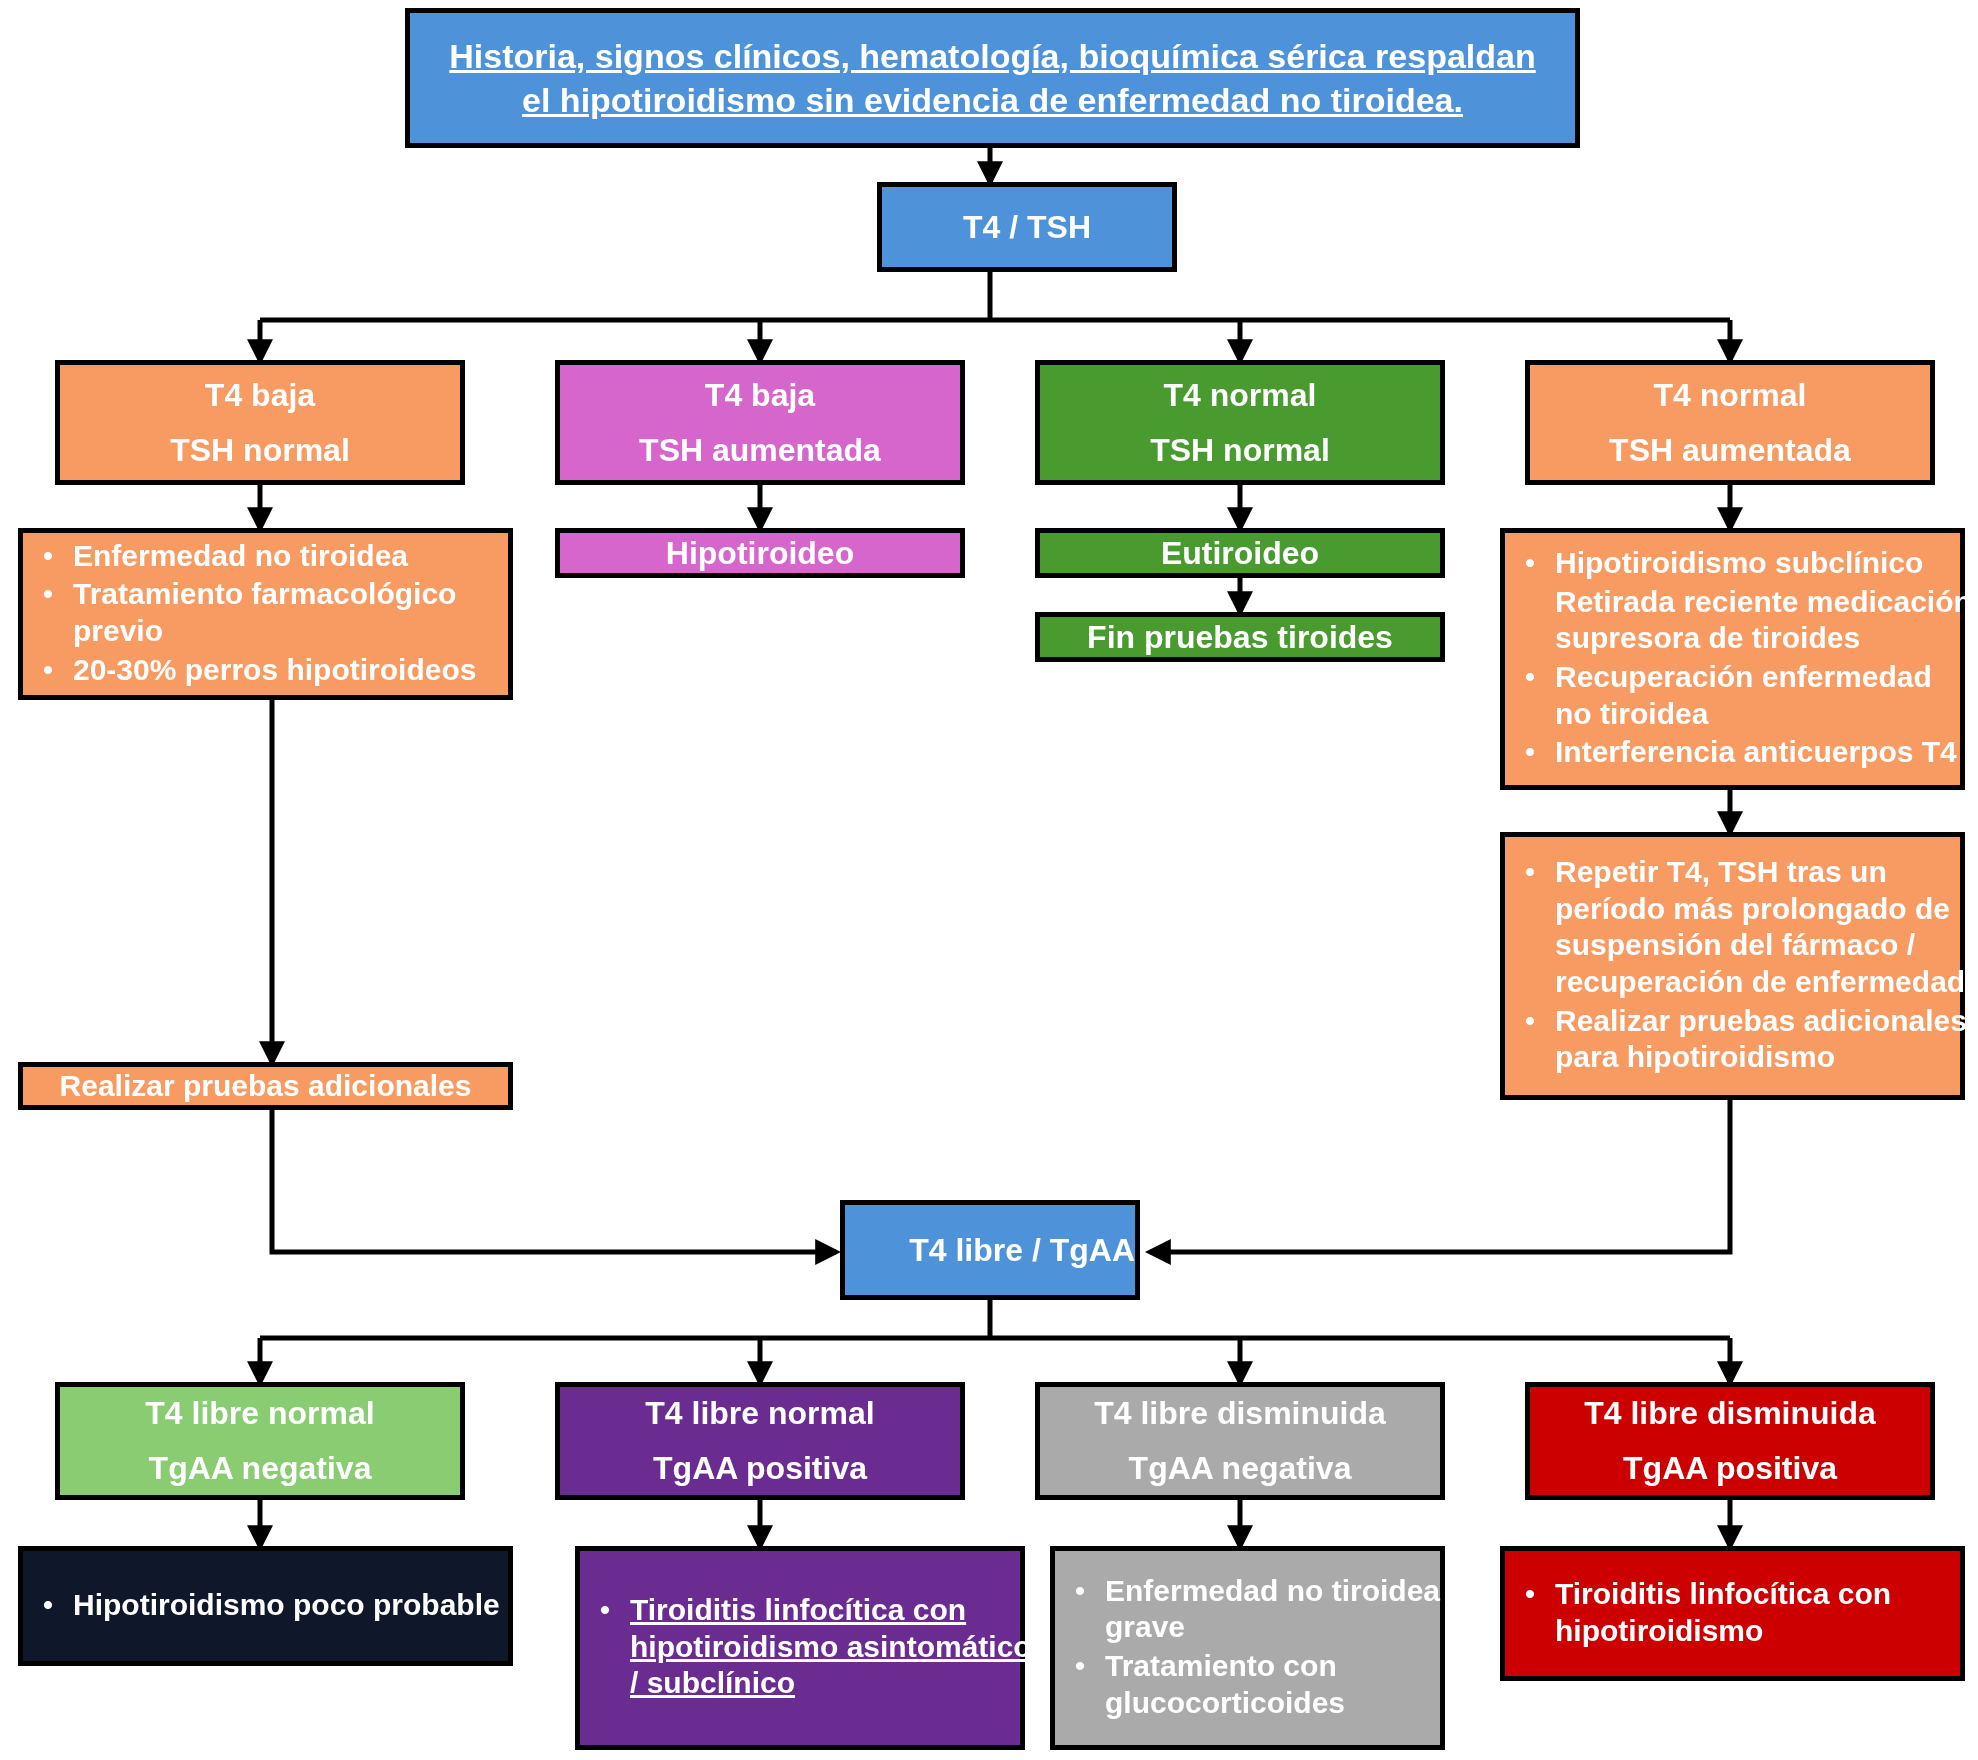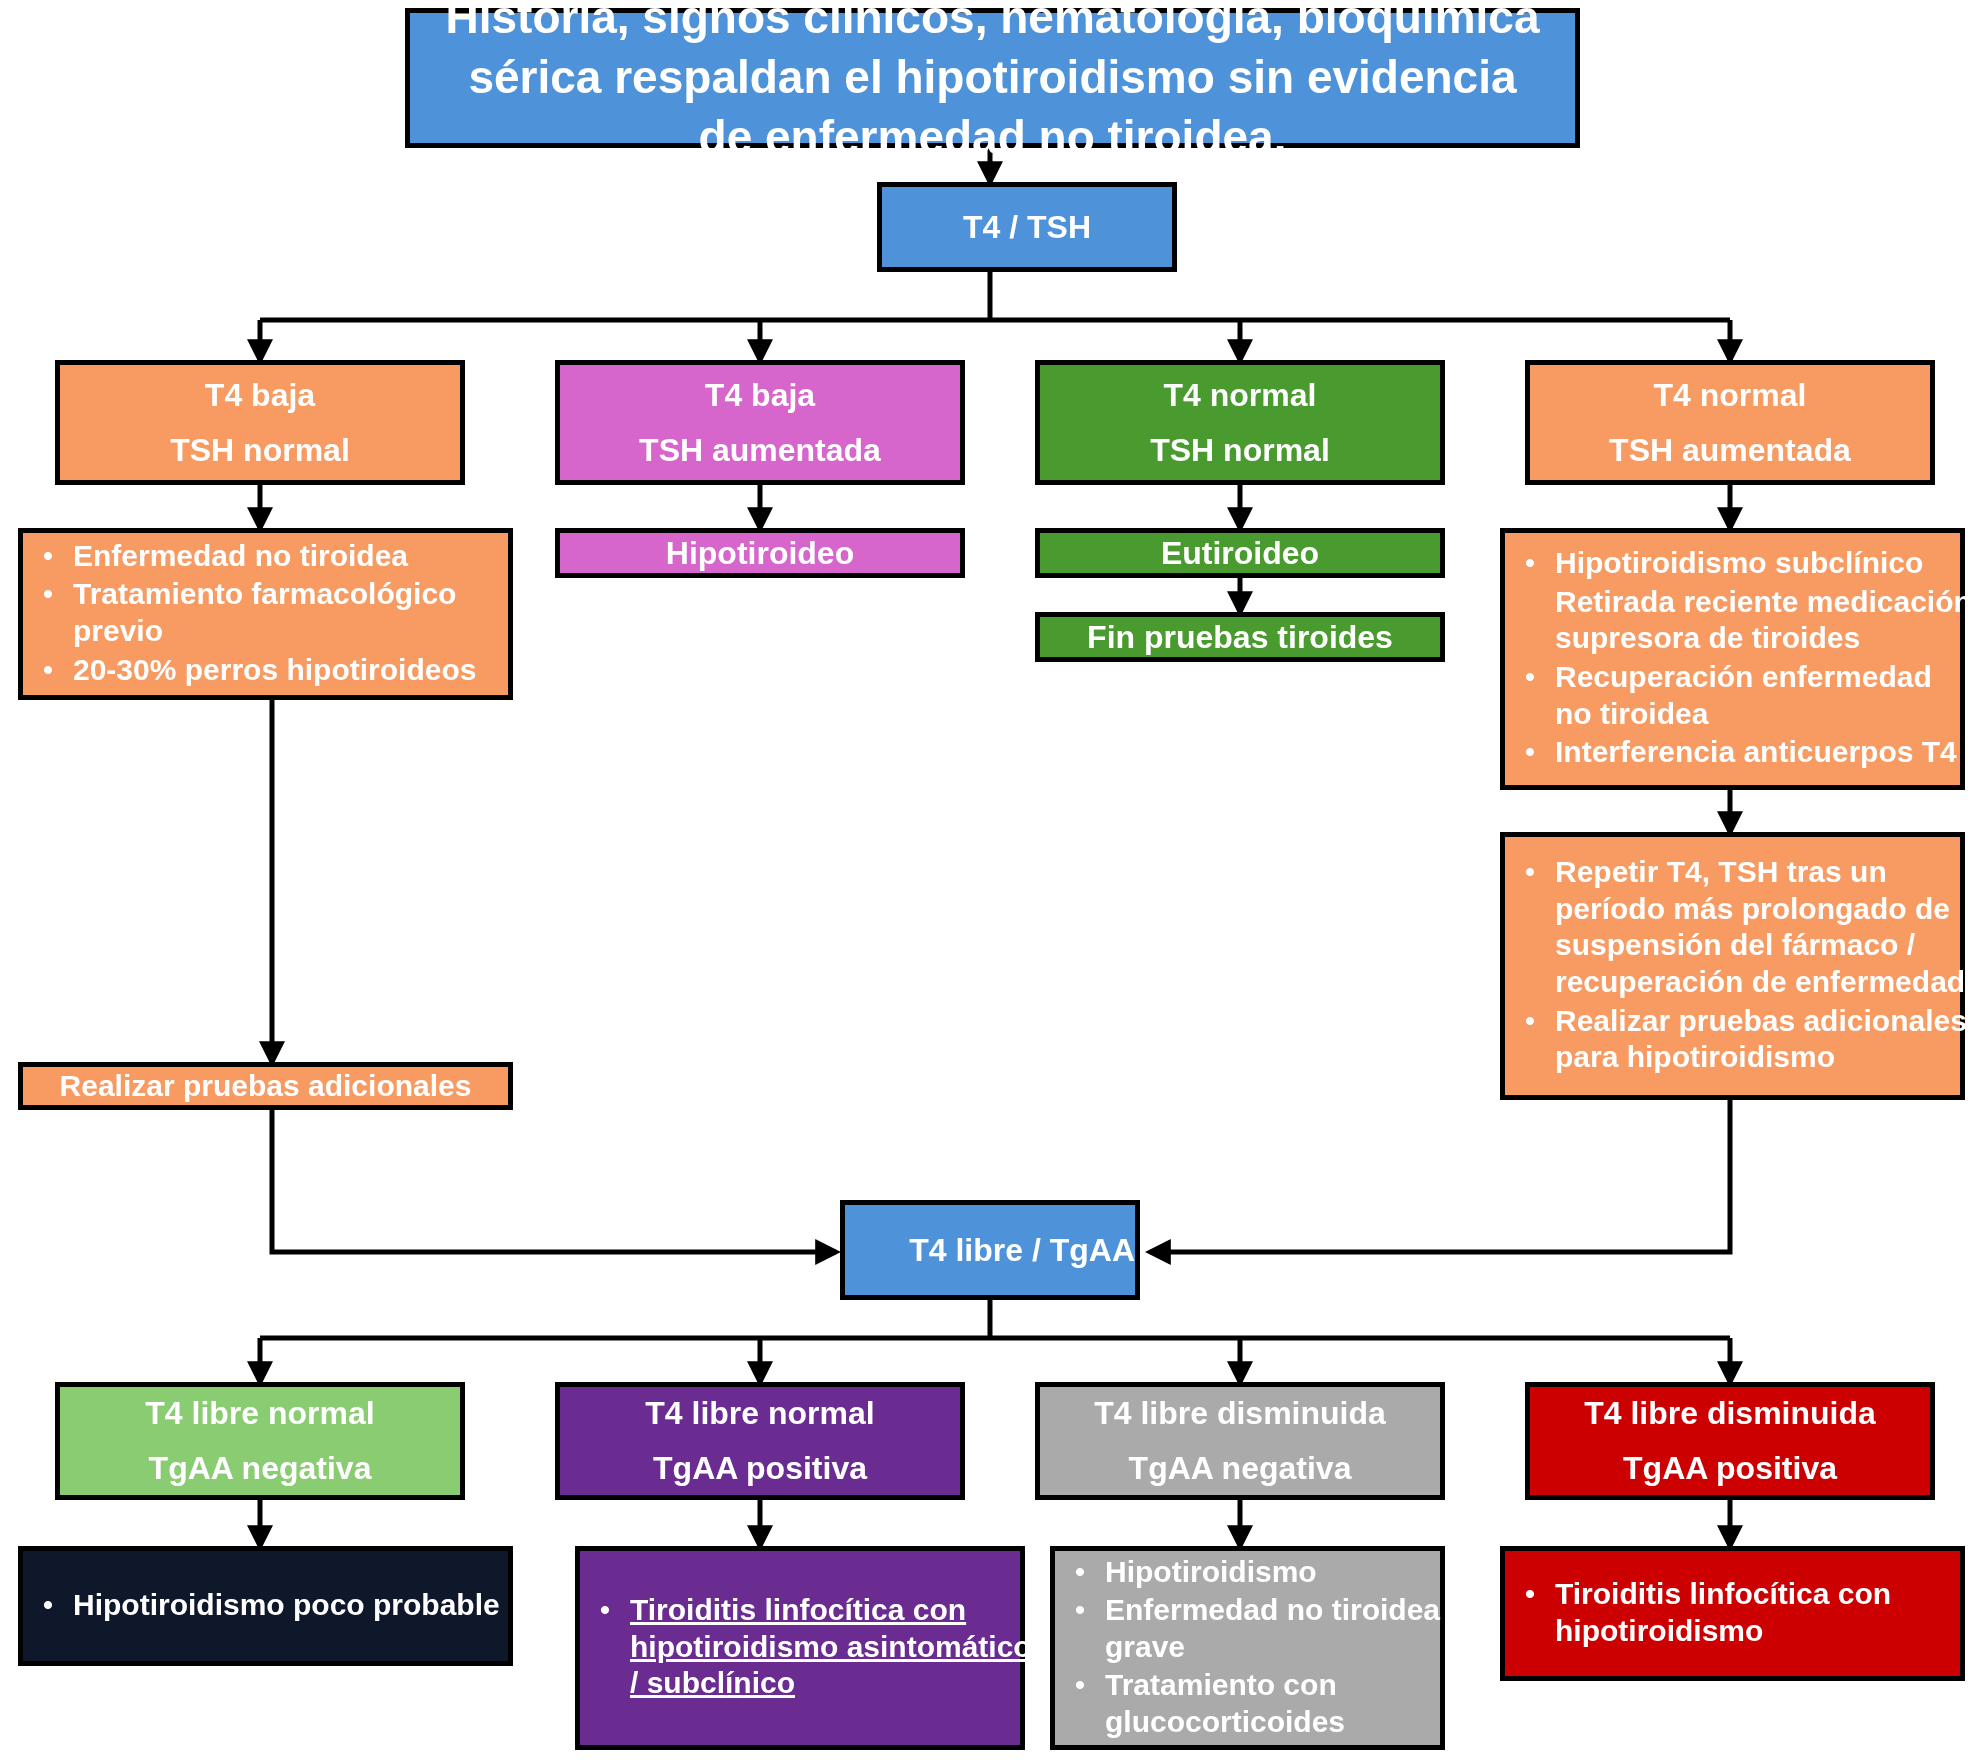--- a/index.html
+++ b/index.html
@@ -66,21 +66,21 @@
     content: "\2022";
     position: absolute;
     left: 4px;
     top: 0;
     font-size: 0.95em;
     line-height: 1.22;
   }
   ul.bullets li.nobullet::before {
     content: "";
   }
-  .fs-34 { font-size: 46px; }
+  .fs-34 { font-size: 34px; text-decoration: underline; }
   .fs-32 { font-size: 32px; }
   .fs-30 { font-size: 30px; }
 </style>
 </head>
 <body>
 
 <div id="chart">
 
   <svg id="edges" viewBox="0 0 1978 1760" width="1978" height="1760">
     <defs>
@@ -230,21 +230,20 @@
   </div>
 
   <div class="node fs-30" style="left:575px; top:1546px; width:450px; height:204px; background:#6A2C91;text-decoration:underline;">
     <ul class="bullets">
       <li>Tiroiditis linfocítica con hipotiroidismo asintomático / subclínico</li>
     </ul>
   </div>
 
   <div class="node fs-30" style="left:1050px; top:1546px; width:395px; height:204px; background:#AAAAAA;">
     <ul class="bullets">
-      <li>Hipotiroidismo</li>
       <li>Enfermedad no tiroidea grave</li>
       <li>Tratamiento con glucocorticoides</li>
     </ul>
   </div>
 
   <div class="node fs-30" style="left:1500px; top:1546px; width:465px; height:135px; background:#CC0000;">
     <ul class="bullets">
       <li>Tiroiditis linfocítica con hipotiroidismo</li>
     </ul>
   </div>

